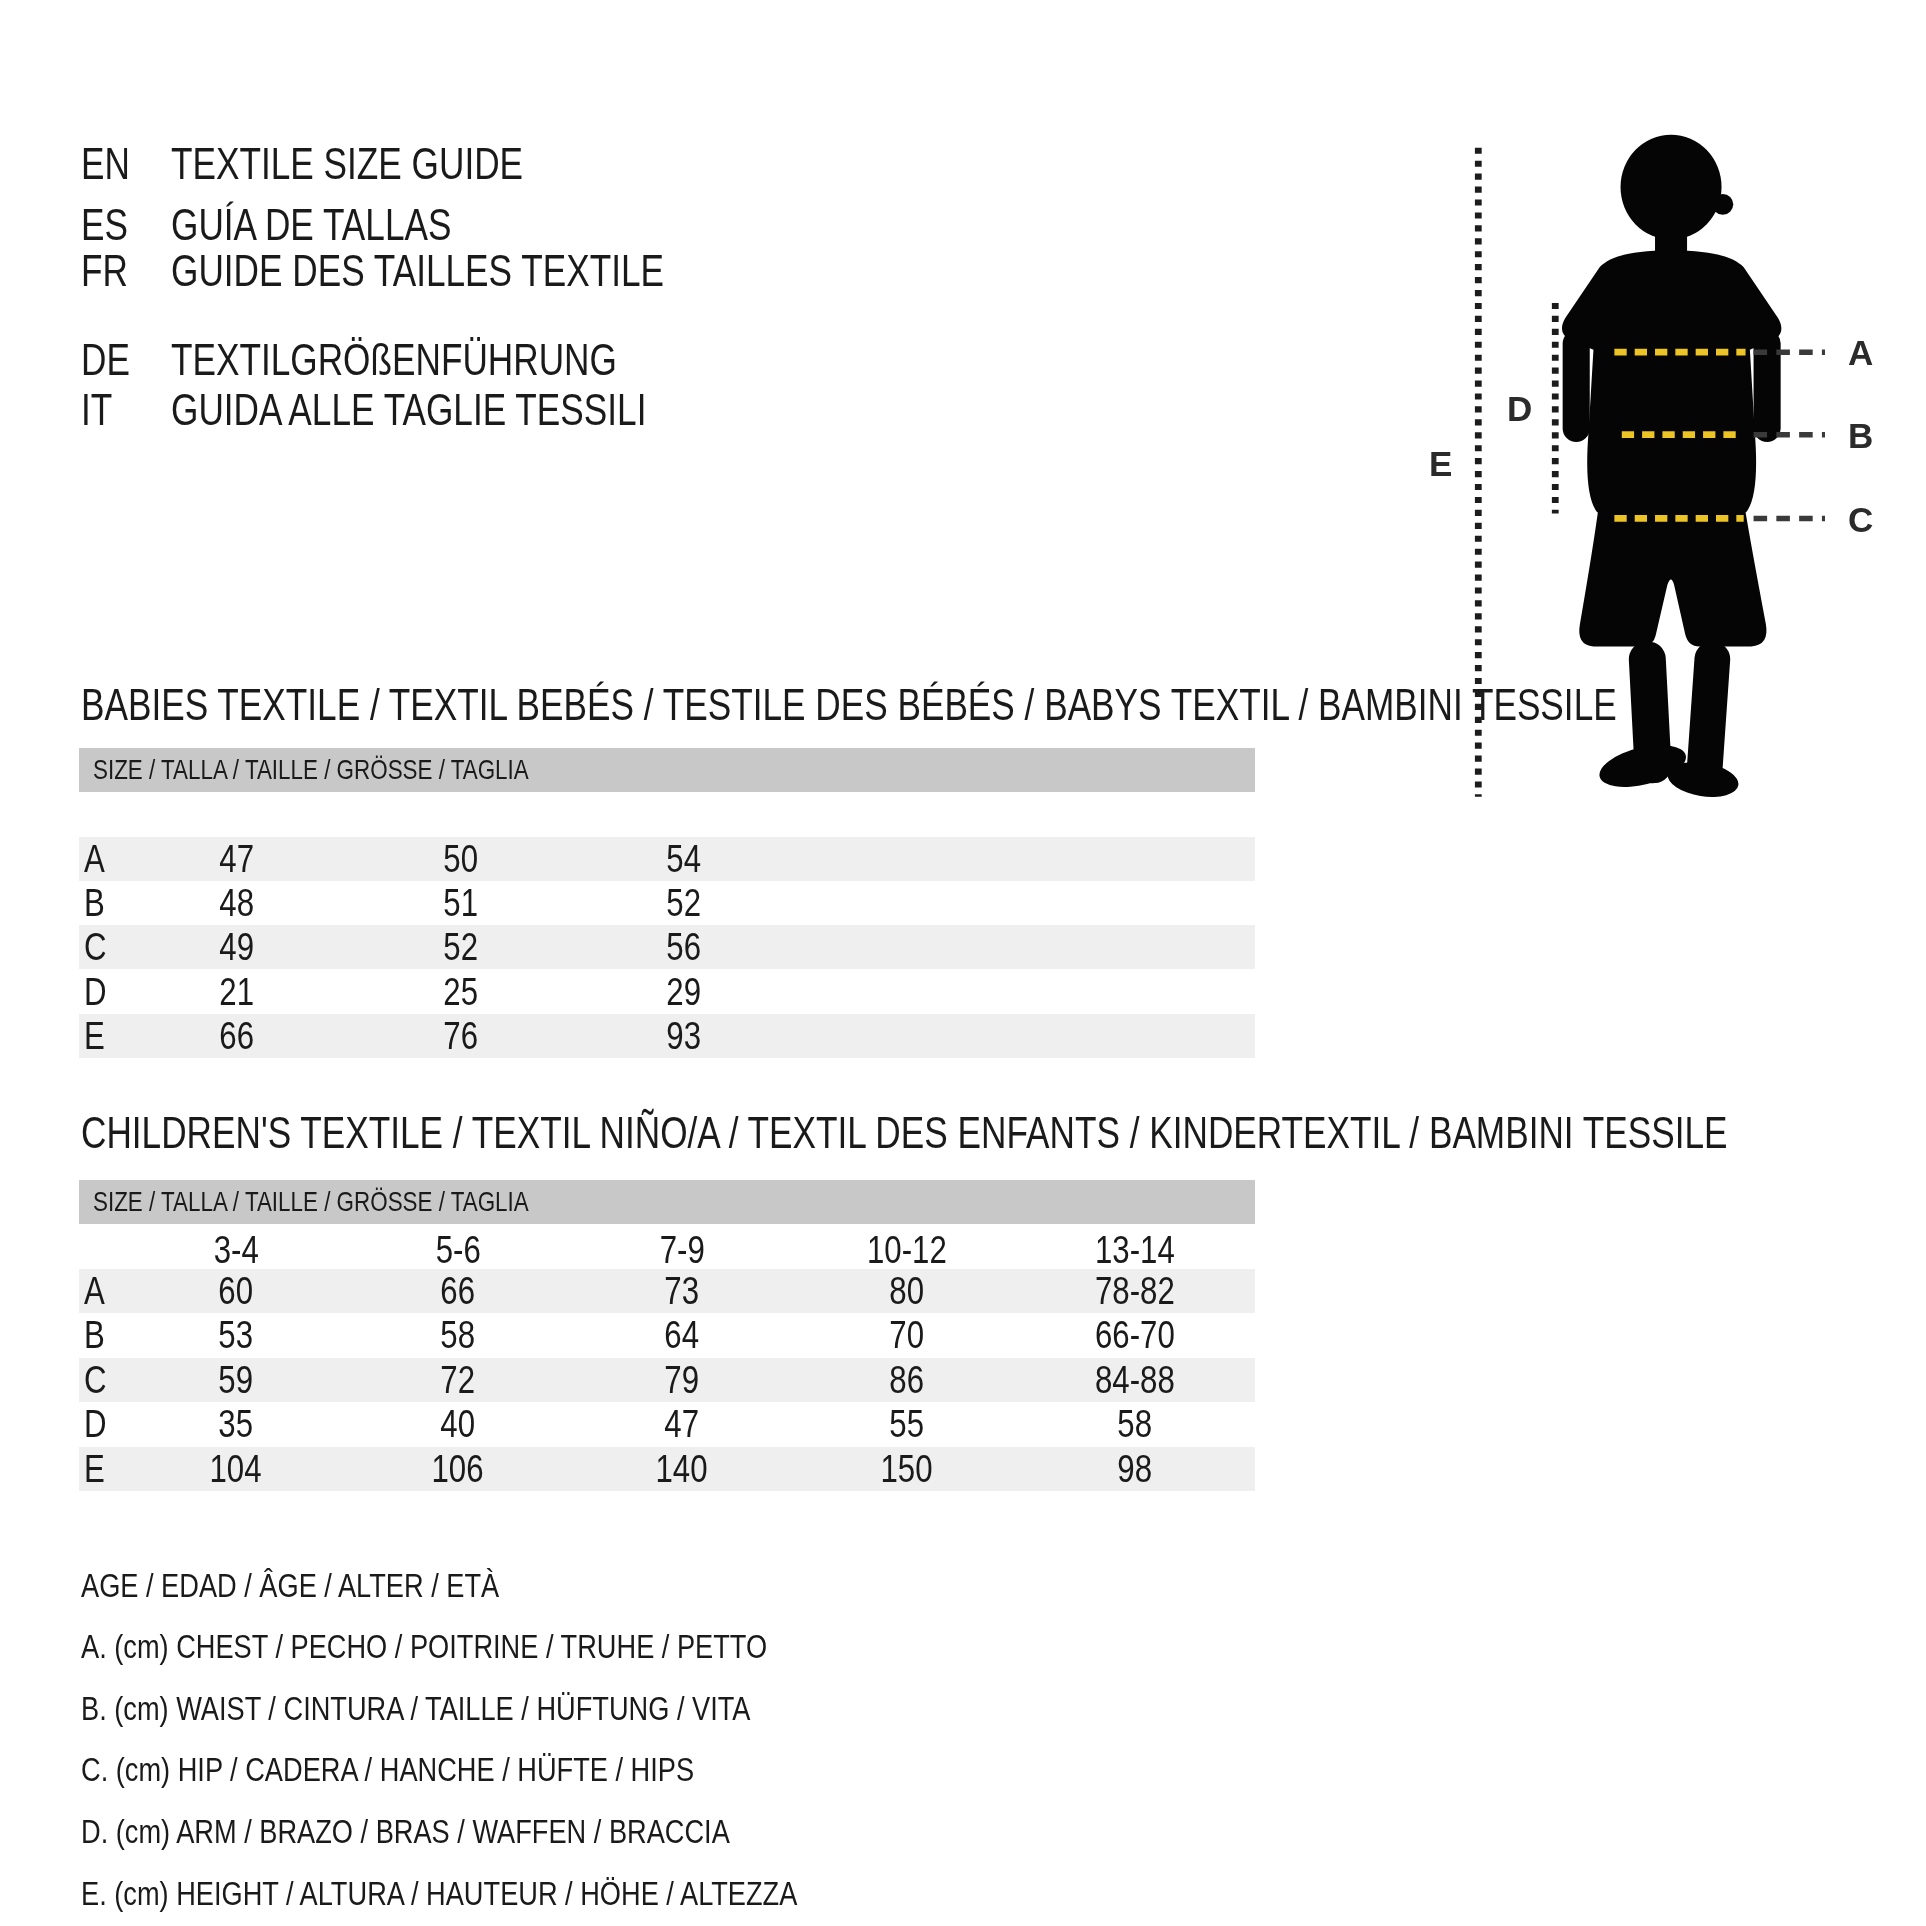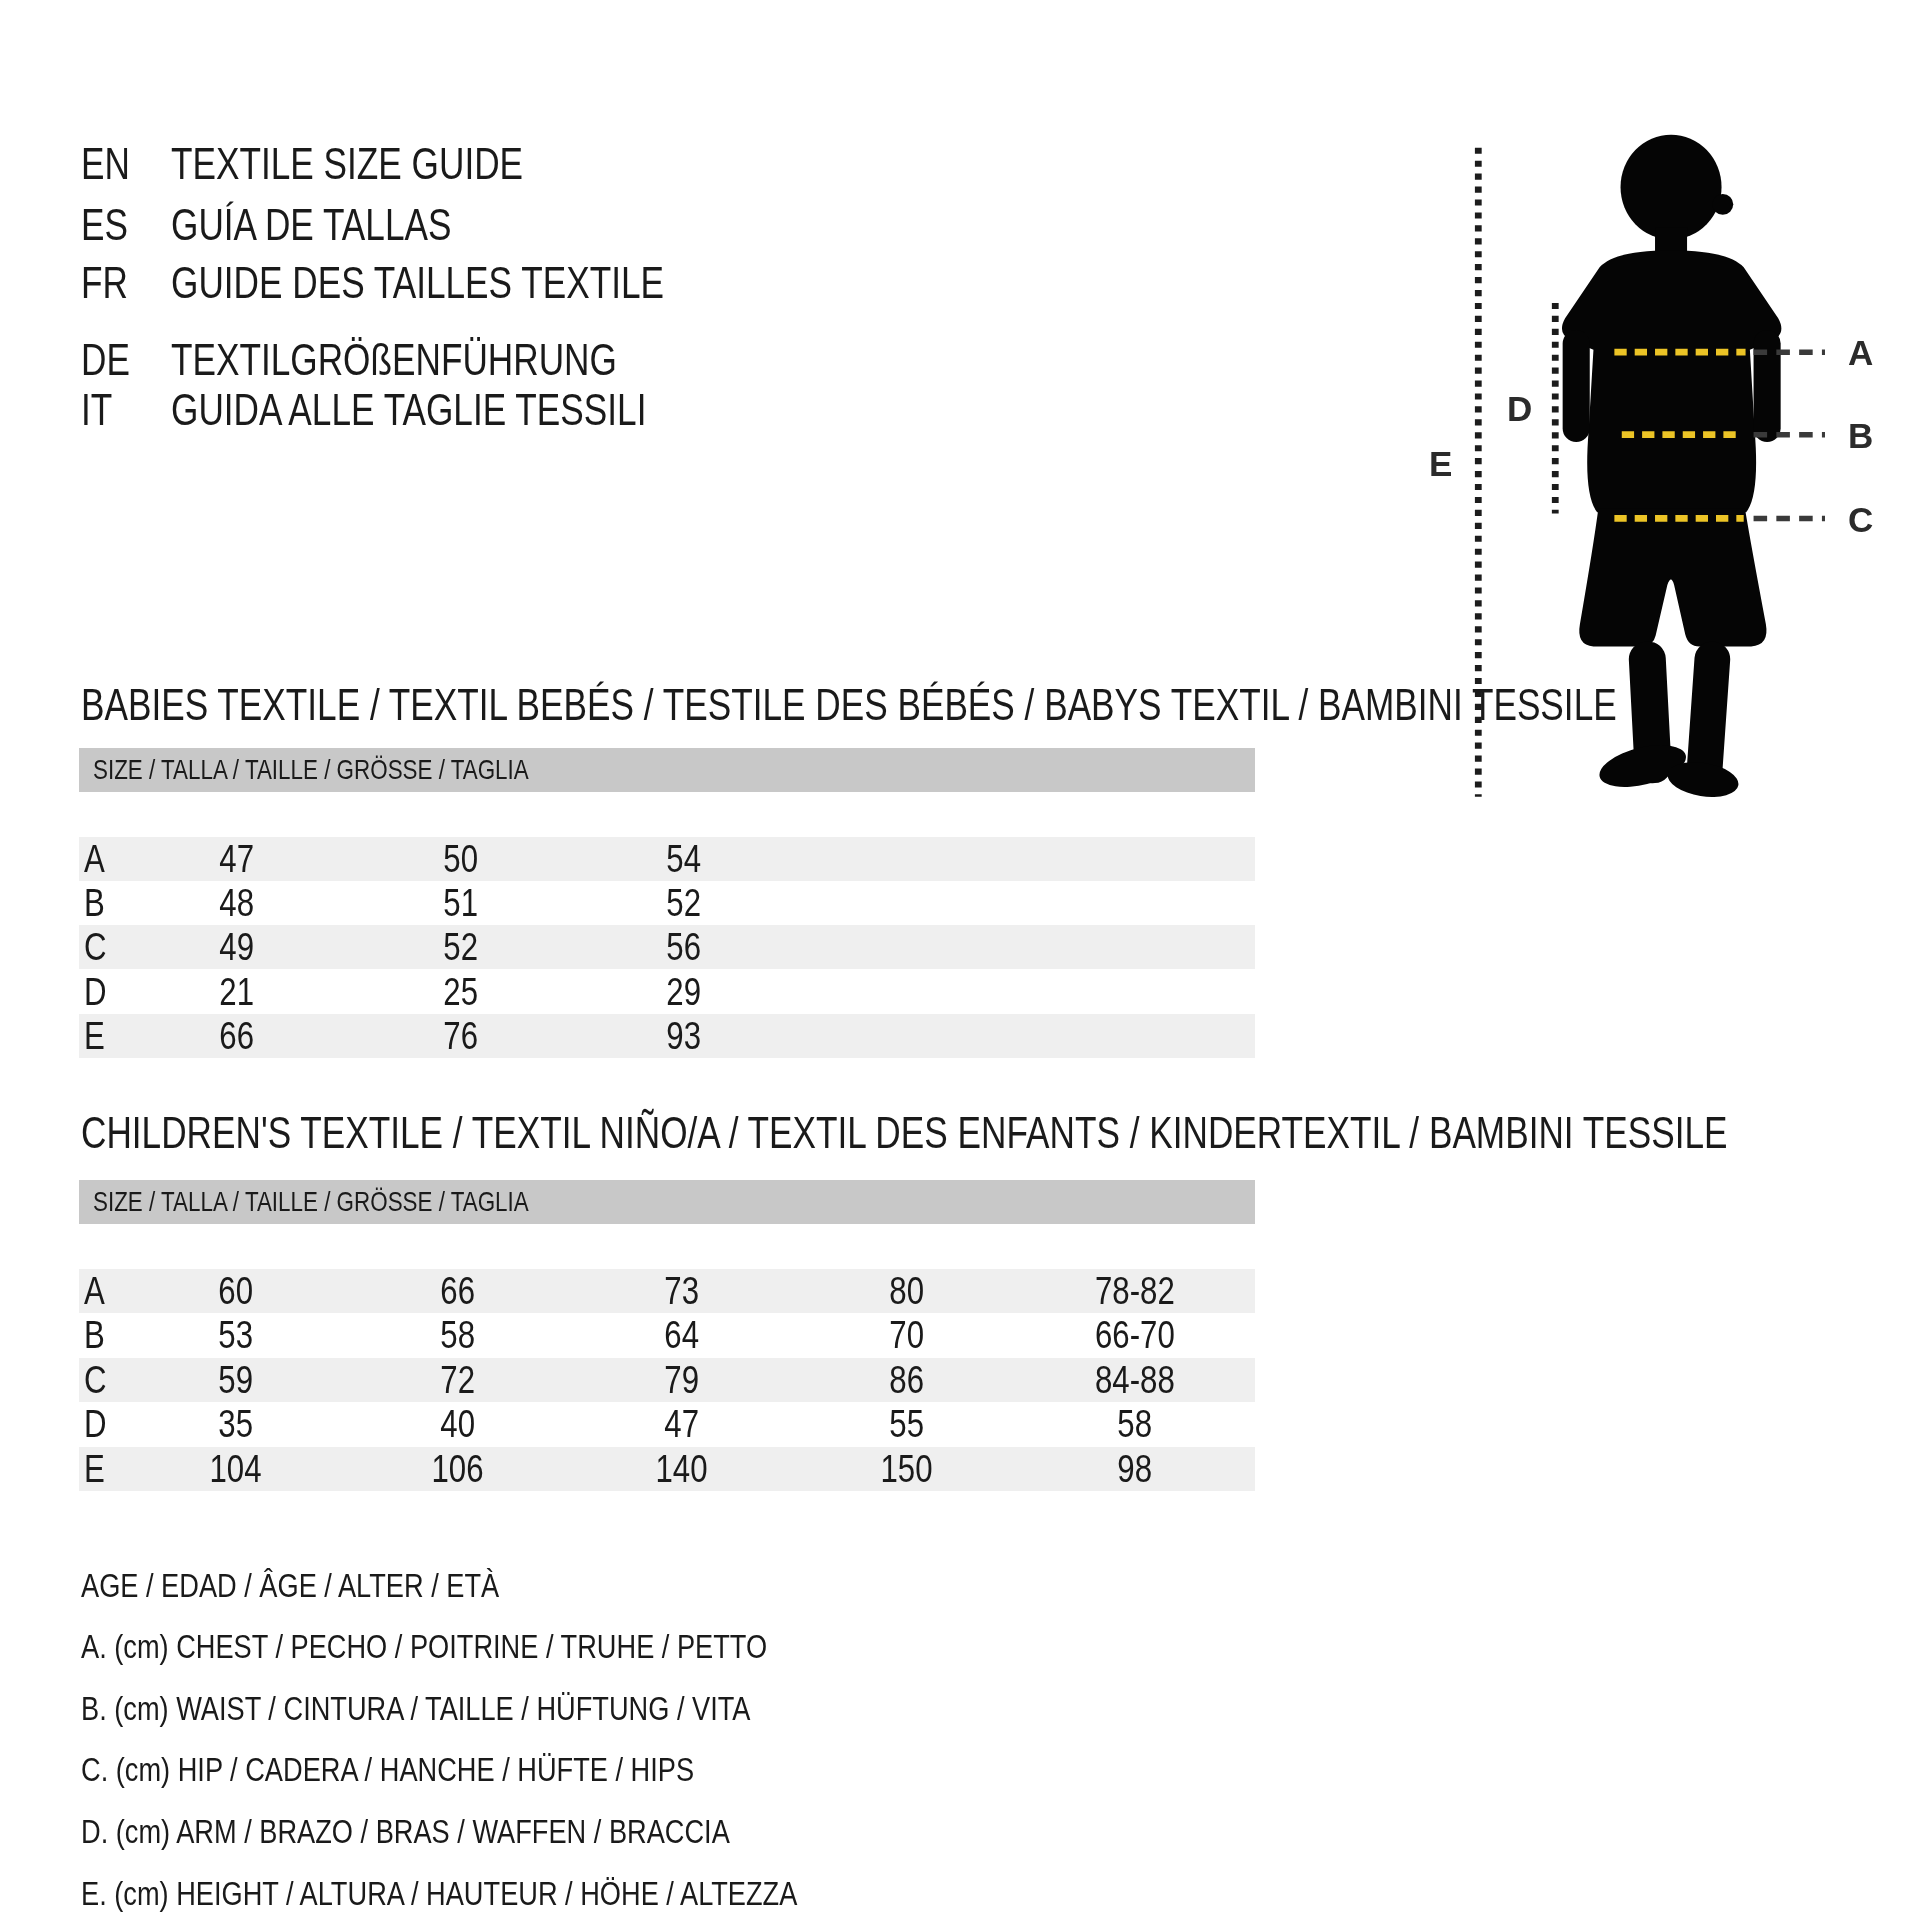--- a/index.html
+++ b/index.html
@@ -48,21 +48,21 @@
 
 <div class="page">
 
   <div>
     <div class="lang-row" style="top:104px">
       <span class="lang-code"><span class="cx">EN</span></span><span class="lang-title"><span class="cx">TEXTILE SIZE GUIDE</span></span>
     </div>
     <div class="lang-row" style="top:165px">
       <span class="lang-code"><span class="cx">ES</span></span><span class="lang-title"><span class="cx">GUÍA DE TALLAS</span></span>
     </div>
-    <div class="lang-row" style="top:223px">
+    <div class="lang-row" style="top:211px">
       <span class="lang-code"><span class="cx">FR</span></span><span class="lang-title"><span class="cx">GUIDE DES TAILLES TEXTILE</span></span>
     </div>
     <div class="lang-row" style="top:300px">
       <span class="lang-code"><span class="cx">DE</span></span><span class="lang-title"><span class="cx">TEXTILGRÖßENFÜHRUNG</span></span>
     </div>
     <div class="lang-row" style="top:350px">
       <span class="lang-code"><span class="cx">IT</span></span><span class="lang-title"><span class="cx">GUIDA ALLE TAGLIE TESSILI</span></span>
     </div>
   </div>
 
@@ -136,20 +136,27 @@
     <div class="tcell bc1"><span class="cxc">76</span></div>
     <div class="tcell bc2"><span class="cxc">93</span></div>
   </div>
 
   <div class="section-heading" style="top:1073px">
     <span class="cx">CHILDREN'S TEXTILE / TEXTIL NIÑO/A / TEXTIL DES ENFANTS / KINDERTEXTIL / BAMBINI TESSILE</span>
   </div>
   <div class="size-bar" style="top:1142px">
     <span class="cx">SIZE / TALLA / TAILLE / GRÖSSE / TAGLIA</span>
   </div>
+  <div class="hdr-row" style="top:1190px">
+    <div class="tcell cc0"><span class="cxc">3-4</span></div>
+    <div class="tcell cc1"><span class="cxc">5-6</span></div>
+    <div class="tcell cc2"><span class="cxc">7-9</span></div>
+    <div class="tcell cc3"><span class="cxc">10-12</span></div>
+    <div class="tcell cc4"><span class="cxc">13-14</span></div>
+  </div>
   <div class="trow alt" style="top:1231px">
     <div class="rlabel"><span class="cx">A</span></div>
     <div class="tcell cc0"><span class="cxc">60</span></div>
     <div class="tcell cc1"><span class="cxc">66</span></div>
     <div class="tcell cc2"><span class="cxc">73</span></div>
     <div class="tcell cc3"><span class="cxc">80</span></div>
     <div class="tcell cc4"><span class="cxc">78-82</span></div>
   </div>
   <div class="trow" style="top:1275px">
     <div class="rlabel"><span class="cx">B</span></div>

